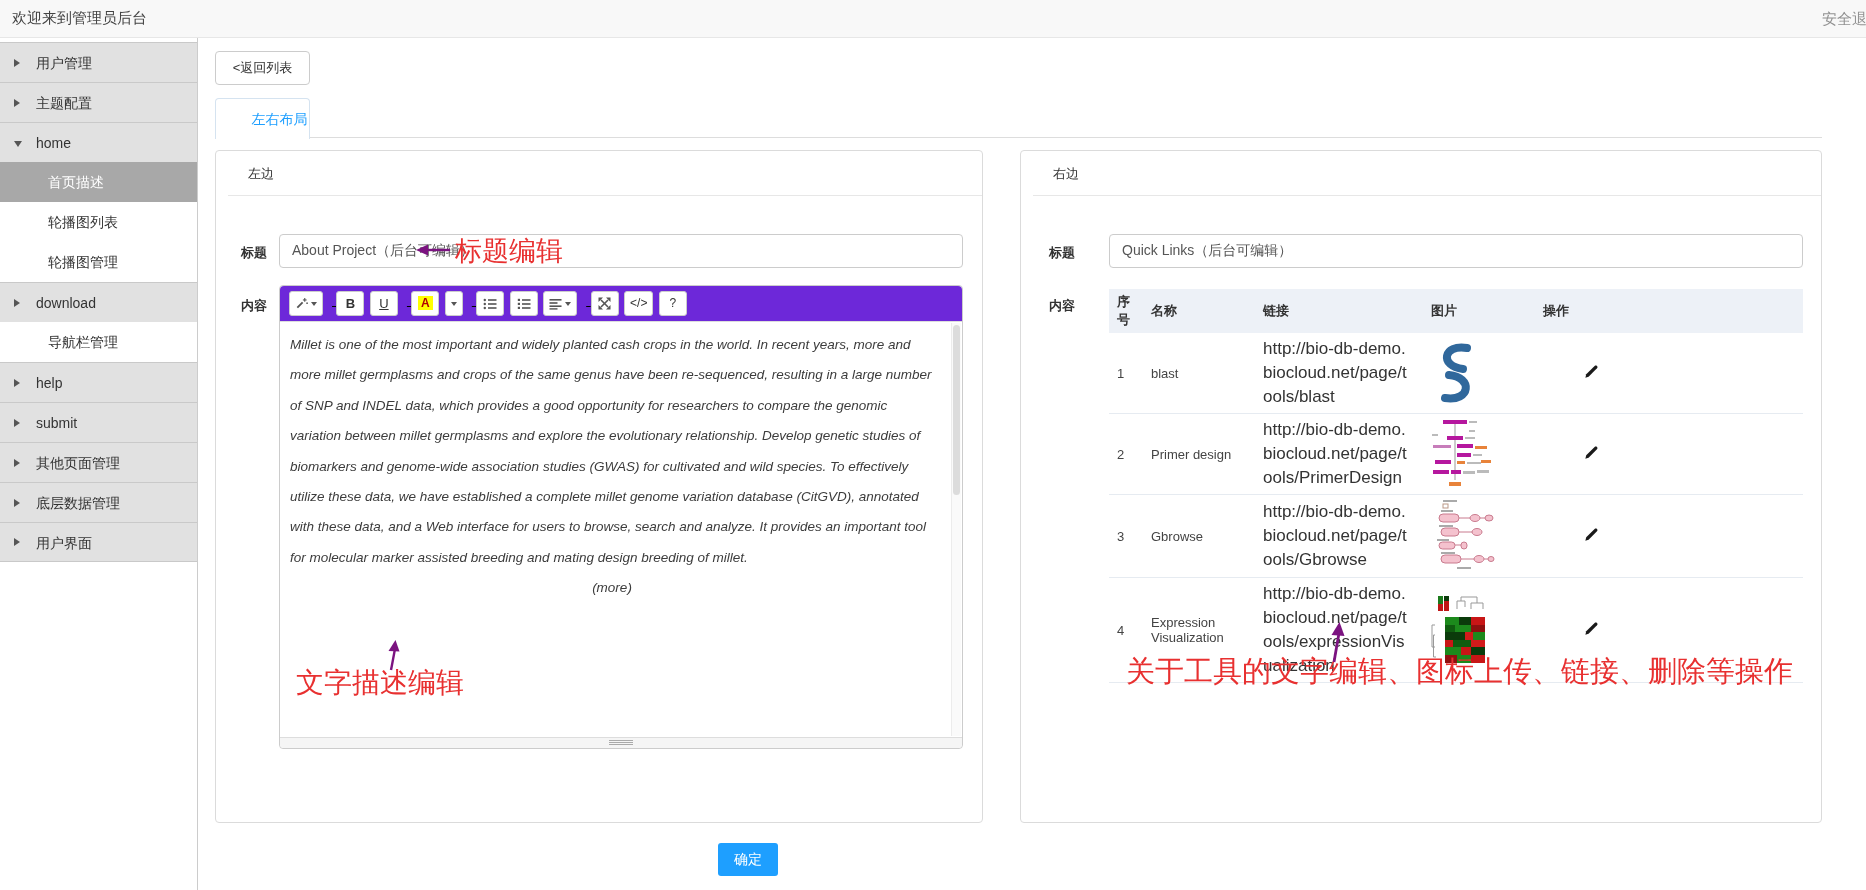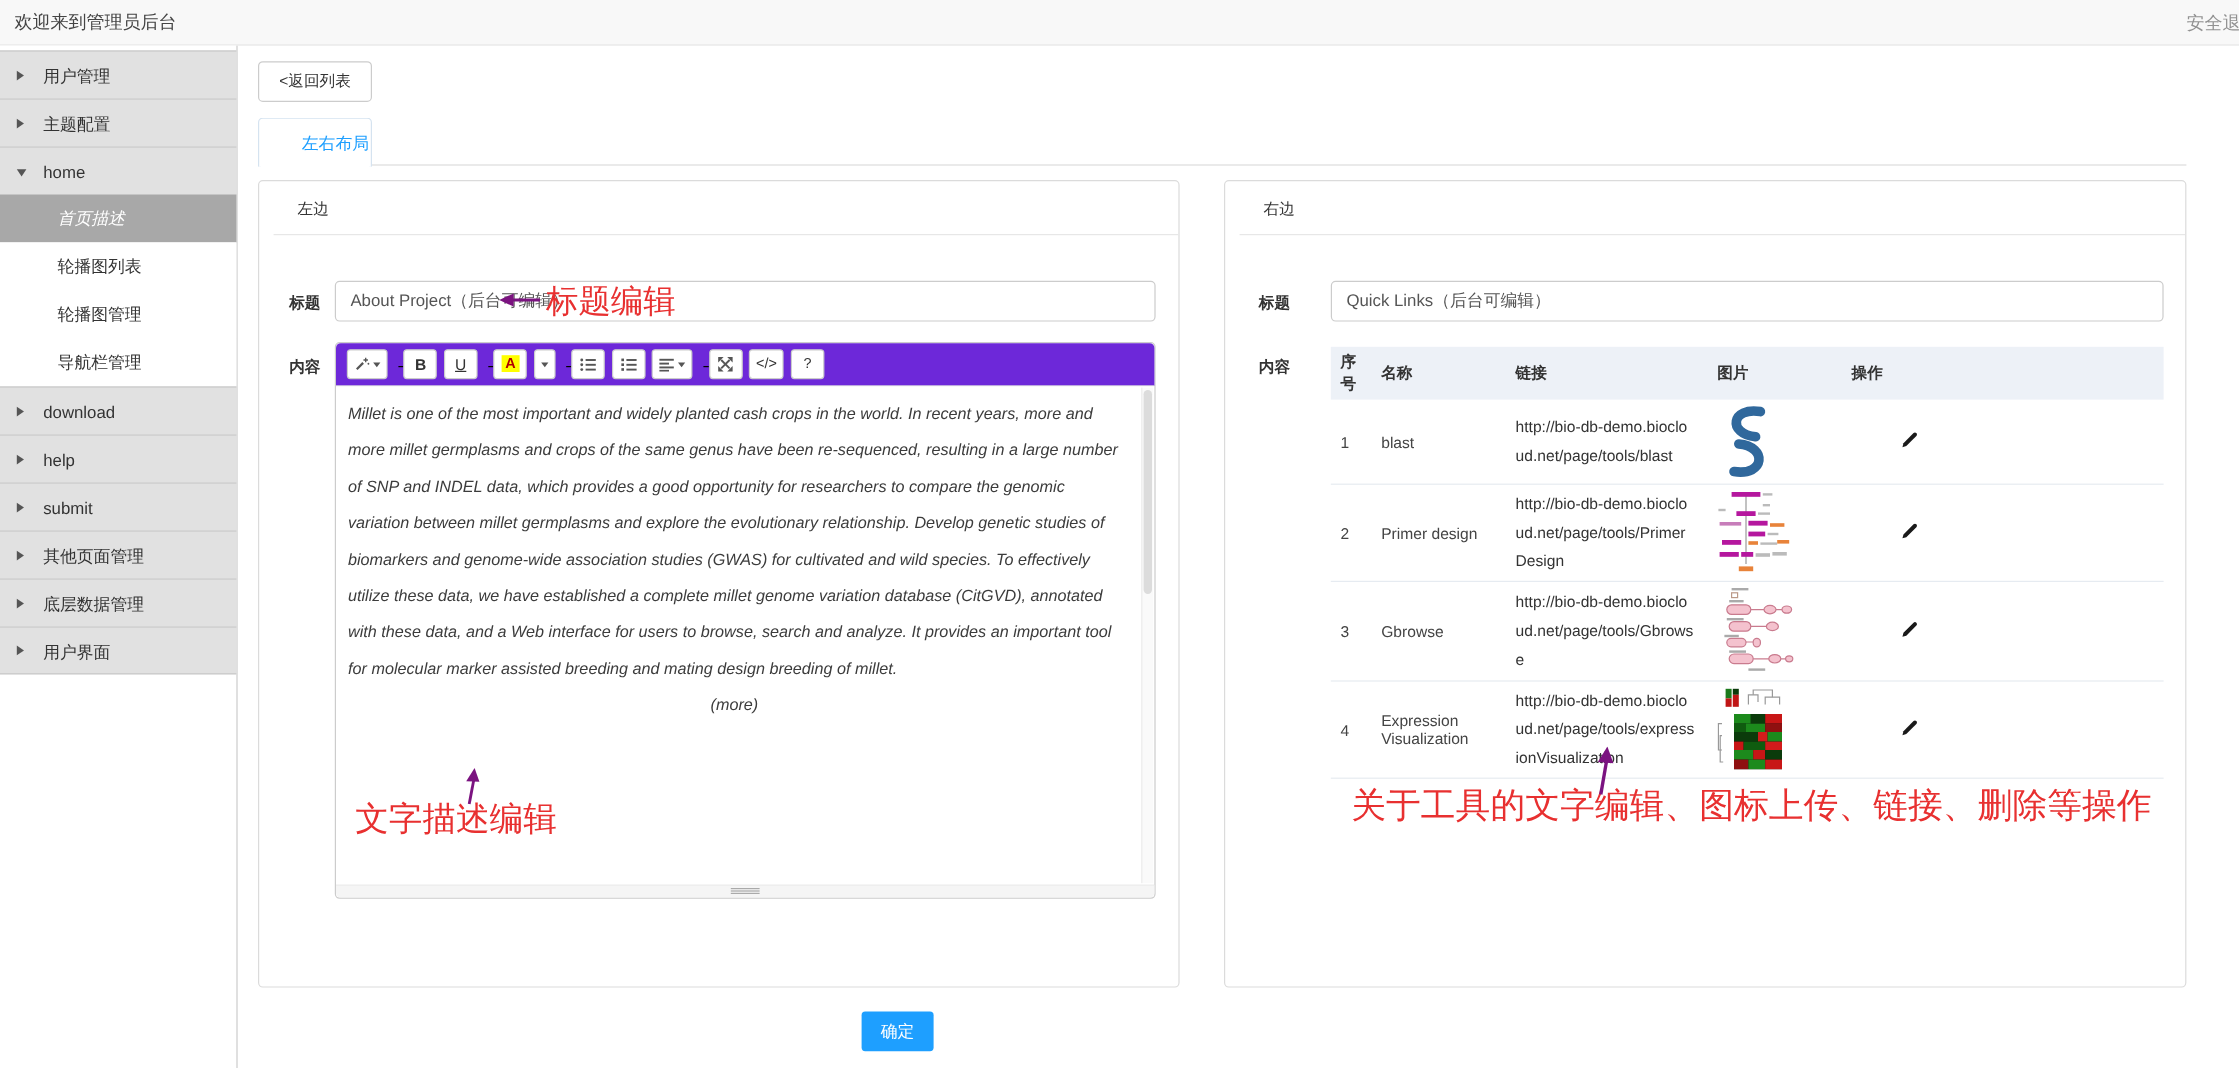--- a/index.html
+++ b/index.html
@@ -13,21 +13,21 @@
   .topbar-title { position:absolute; left:12px; top:9px; font-size:15px; color:#444; }
   .topbar-logout { position:absolute; right:-16px; top:10px; font-size:15px; color:#919191; white-space:nowrap; }
 
   
   .sidebar { position:absolute; left:0; top:38px; width:198px; height:852px;
              border-right:1px solid #ccc; background:#fff; padding-top:4px; }
   .sb-item { position:relative; height:40px; line-height:40px; font-size:14px; color:#333; cursor:pointer; }
   .sb-item.parent { background:#e1e1e1; border-top:1px solid #c9c9c9; padding-left:36px; }
   .sb-item.parent.last { border-bottom:1px solid #c9c9c9; }
   .sb-item.child { background:#fff; padding-left:48px; }
-  .sb-item.child.active { background:#a8a8a8; color:#fff;font-style:italic; }
+  .sb-item.child.active { background:#a8a8a8; color:#fff; }
   .sb-item .arrow { position:absolute; left:14px; top:50%; width:0; height:0; }
   .sb-item .arrow.right { margin-top:-4px; border-left:6px solid #555; border-top:4px solid transparent; border-bottom:4px solid transparent; }
   .sb-item .arrow.down  { margin-top:-2px; border-top:6px solid #555; border-left:4px solid transparent; border-right:4px solid transparent; }
 
   
   .back-btn { position:absolute; left:215px; top:51px; width:95px; height:34px;
               background:#fff; border:1px solid #ccc; border-radius:4px; font-size:13px;
               color:#333; text-align:center; line-height:32px; cursor:pointer; }
   .tabs-line { position:absolute; left:215px; top:137px; width:1607px; border-bottom:1px solid #ddd; }
   .tab-active { position:absolute; left:215px; top:98px; width:95px; height:41px; background:#fff;
@@ -80,21 +80,21 @@
                border-top:1px solid #ddd; border-radius:0 0 4px 4px; cursor:ns-resize; }
   .ed-grip { position:absolute; left:50%; top:2px; width:24px; margin-left:-12px; }
   .ed-grip i { display:block; height:1px; background:#aaa; margin-bottom:1px; }
 
   
   .qtable { position:absolute; left:88px; top:138px; width:694px; font-size:13px; color:#444; }
   .qrow { display:grid; grid-template-columns:34px 112px 168px 112px 1fr; align-items:center; }
   .qrow.qhead { background:#edf1f7; min-height:40px; font-weight:bold; color:#333; }
   .qrow.qbody { border-bottom:1px solid #e6ebf1; }
   .qcell { padding:4px 6px 4px 8px; }
-  .qcell.link { font-size:13px; line-height:24px; word-break:break-all; color:#333; padding-right:10px; }
+  .qcell.link { font-size:17px; line-height:24px; word-break:break-all; color:#333; padding-right:10px; }
   .qcell.img svg { display:block; }
   .qcell.act { padding-left:48px; }
   .pencil { cursor:pointer; display:inline-block; }
 
   
   .anno { position:absolute; color:#e83030; font-family:"DejaVu Serif","Liberation Serif",serif; white-space:nowrap; z-index:5; }
   .anno.a1 { left:455px; top:233px; font-size:27px; }
   .anno.a2 { left:296px; top:664px; font-size:28px; }
   .anno.a3 { left:1126px; top:652px; font-size:29px; }
   .pl-arrow { position:absolute; z-index:5; }
@@ -114,22 +114,22 @@
     <span class="topbar-logout">安全退出</span>
   </div>
 
   <div class="sidebar" id="sidebar">
       <div class="sb-item parent"><span class="arrow right"></span><span>用户管理</span></div>
       <div class="sb-item parent"><span class="arrow right"></span><span>主题配置</span></div>
       <div class="sb-item parent"><span class="arrow down"></span><span>home</span></div>
       <div class="sb-item child active"><span>首页描述</span></div>
       <div class="sb-item child"><span>轮播图列表</span></div>
       <div class="sb-item child"><span>轮播图管理</span></div>
+      <div class="sb-item parent"><span class="arrow right"></span><span>download</span></div>
       <div class="sb-item child"><span>导航栏管理</span></div>
-      <div class="sb-item parent"><span class="arrow right"></span><span>download</span></div>
       <div class="sb-item parent"><span class="arrow right"></span><span>help</span></div>
       <div class="sb-item parent"><span class="arrow right"></span><span>submit</span></div>
       <div class="sb-item parent"><span class="arrow right"></span><span>其他页面管理</span></div>
       <div class="sb-item parent"><span class="arrow right"></span><span>底层数据管理</span></div>
       <div class="sb-item parent last"><span class="arrow right"></span><span>用户界面</span></div>
     </div>
 
   <div class="back-btn">&lt;返回列表</div>
   <div class="tabs-line"></div>
   <div class="tab-active">左右布局</div>

